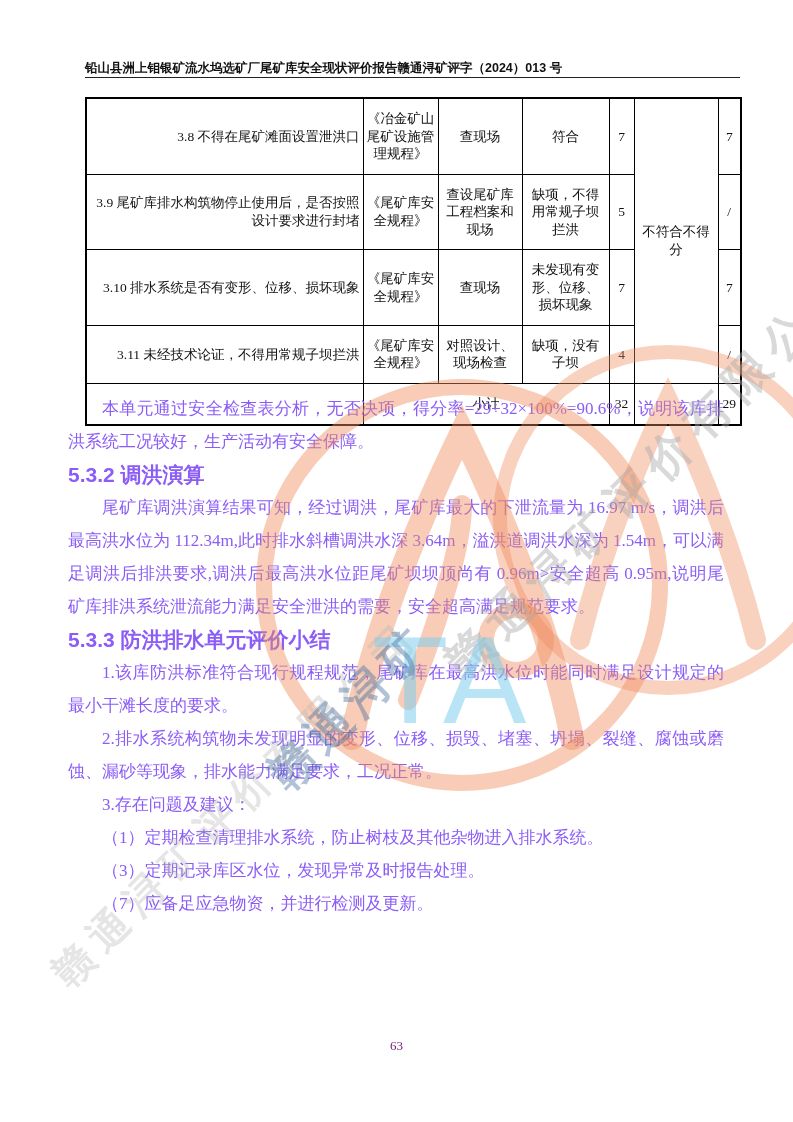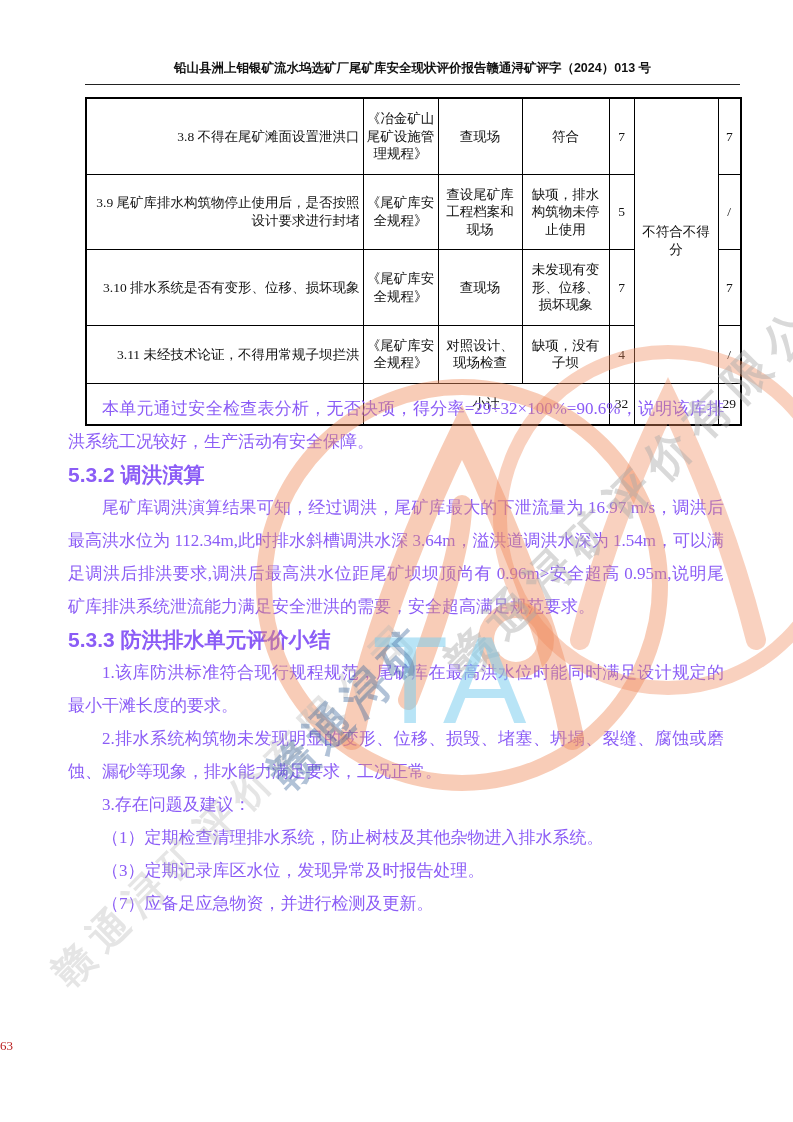--- a/index.html
+++ b/index.html
@@ -7,24 +7,24 @@
     position:relative;
     width:793px;height:1122px;
     background:#ffffff;
     overflow:hidden;
     font-family:"Liberation Serif","DejaVu Serif",serif;
     color:#1a1a1a;
   }
   
   .hdr{
     position:absolute;left:85px;top:60px;width:655px;
-    display:flex;justify-content:center;align-items:flex-end;
+    display:flex;justify-content:flex-start;align-items:flex-end;
     font-family:"Liberation Sans","DejaVu Sans",sans-serif;
     font-size:12.5px;font-weight:bold;color:#111;
-    border-bottom:1.6px solid #222;padding-bottom:7px;
+    border-bottom:1.6px solid #222;
   }
   
   .tbl-wrap{position:absolute;left:85px;top:97px;width:655px;}
   table.checklist{
     border-collapse:collapse;table-layout:fixed;width:655px;
     font-size:13.5px;line-height:1.3;color:#111;
     border:2px solid #000;
   }
   table.checklist td{
     border:1px solid #000;
@@ -40,21 +40,21 @@
     font-size:17px;line-height:33px;text-align:justify;color:#8b5cf6;margin-top:24px;
   }
   .para{margin:0;text-indent:2em;}
   .h3{
     margin:0;font-family:"Liberation Sans","DejaVu Sans",sans-serif;
     font-weight:bold;font-size:21px;line-height:33px;text-indent:0;
   }
   
   .pageno{
     position:absolute;left:0;top:1038px;width:793px;
-    text-align:left;font-size:13px;color:#b91c1c;
+    text-align:center;font-size:13px;color:#701a75;
   }
   
   .wm{position:absolute;left:0;top:0;width:793px;height:1122px;pointer-events:none;}
   .wm *{pointer-events:none;}
   .wm-gray{
     position:absolute;
     font-family:"Liberation Sans","DejaVu Sans",sans-serif;
     font-weight:bold;white-space:nowrap;
     color:rgba(170,170,170,0.45);
     letter-spacing:10px;font-size:46px;
@@ -102,21 +102,21 @@
         <td>查现场</td>
         <td>符合</td>
         <td>7</td>
         <td rowspan="4">不符合不得分</td>
         <td>7</td>
       </tr>
       <tr class="r2">
         <td class="item">3.9 尾矿库排水构筑物停止使用后，是否按照设计要求进行封堵</td>
         <td>《尾矿库安全规程》</td>
         <td>查设尾矿库工程档案和现场</td>
-        <td>缺项，排水构筑物未停止使用</td>
+        <td>缺项，不得用常规子坝拦洪</td>
         <td>5</td>
         <td>/</td>
       </tr>
       <tr class="r3">
         <td class="item">3.10 排水系统是否有变形、位移、损坏现象</td>
         <td>《尾矿库安全规程》</td>
         <td>查现场</td>
         <td>未发现有变形、位移、损坏现象</td>
         <td>7</td>
         <td>7</td>

